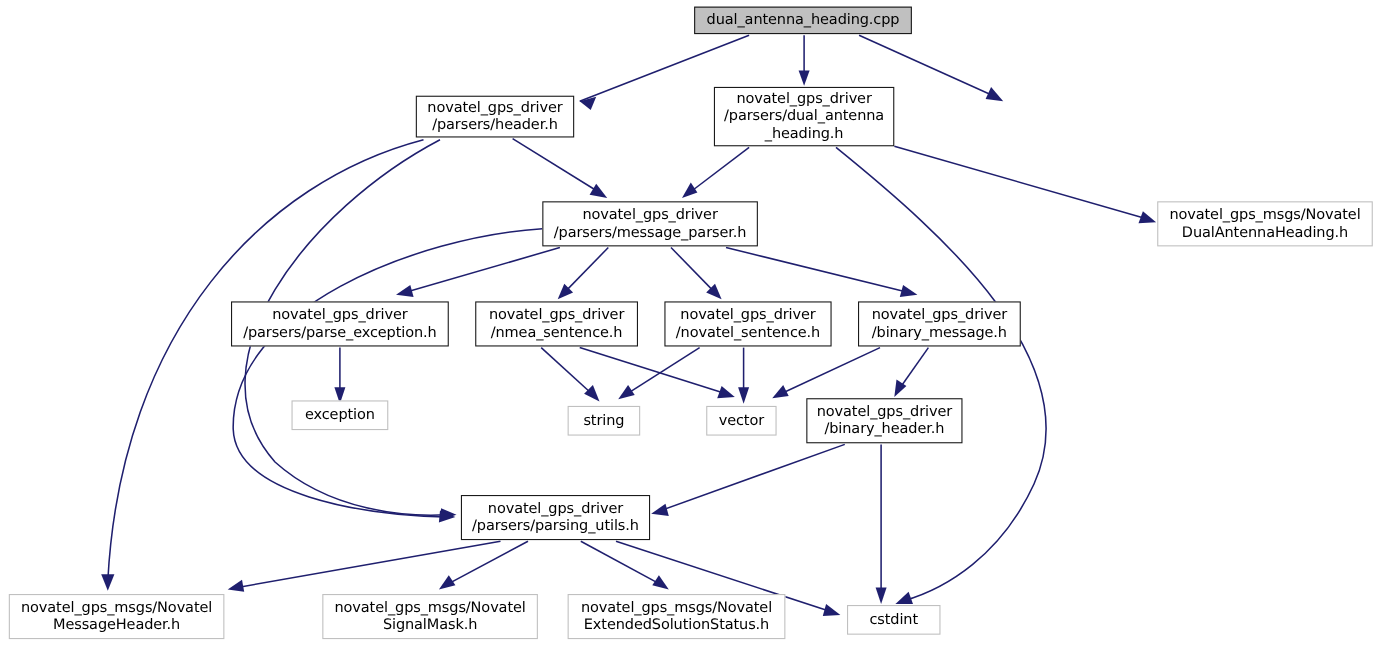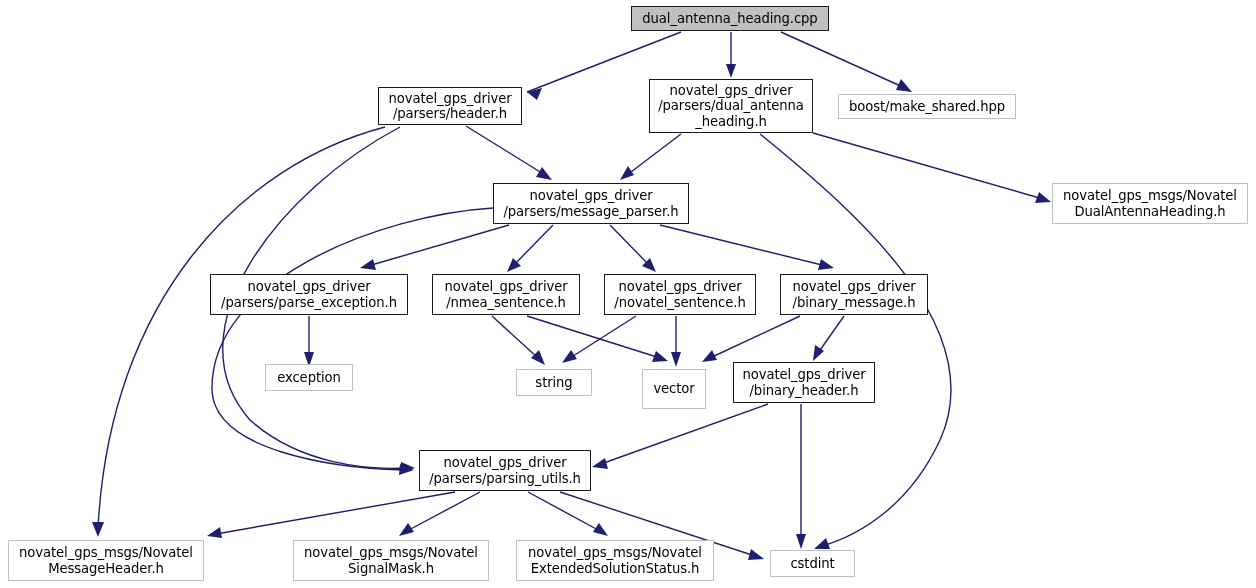--- a/index.html
+++ b/index.html
@@ -147,21 +147,20 @@
 
   <div class="node root" style="left:631px; top:6px; width:198px; height:25px;">dual_antenna_heading.cpp</div>
 
   <div class="node strong" style="left:378px; top:87px; width:144px; height:38px;">novatel_gps_driver
 /parsers/header.h</div>
 
   <div class="node strong" style="left:649px; top:79px; width:164px; height:54px;">novatel_gps_driver
 /parsers/dual_antenna
 _heading.h</div>
 
-  <div class="node" style="left:838px; top:94px; width:178px; height:25px;">boost/make_shared.hpp</div>
 
   <div class="node strong" style="left:493px; top:183px; width:196px; height:41px;">novatel_gps_driver
 /parsers/message_parser.h</div>
 
   <div class="node" style="left:1052px; top:183px; width:196px; height:41px;">novatel_gps_msgs/Novatel
 DualAntennaHeading.h</div>
 
   <div class="node strong" style="left:210px; top:274px; width:198px; height:41px;">novatel_gps_driver
 /parsers/parse_exception.h</div>
 
@@ -169,23 +168,23 @@
 /nmea_sentence.h</div>
 
   <div class="node strong" style="left:604px; top:274px; width:152px; height:41px;">novatel_gps_driver
 /novatel_sentence.h</div>
 
   <div class="node strong" style="left:780px; top:274px; width:148px; height:41px;">novatel_gps_driver
 /binary_message.h</div>
 
   <div class="node" style="left:265px; top:364px; width:88px; height:27px;">exception</div>
 
-  <div class="node" style="left:516px; top:369px; width:76px; height:27px;">string</div>
-
-  <div class="node" style="left:642px; top:369px; width:64px; height:40px;">vector</div>
+  <div class="node" style="left:516px; top:369px; width:66px; height:27px;">string</div>
+
+  <div class="node" style="left:642px; top:369px; width:64px; height:27px;">vector</div>
 
   <div class="node strong" style="left:733px; top:362px; width:142px; height:41px;">novatel_gps_driver
 /binary_header.h</div>
 
   <div class="node strong" style="left:419px; top:450px; width:172px; height:41px;">novatel_gps_driver
 /parsers/parsing_utils.h</div>
 
   <div class="node" style="left:8px; top:540px; width:196px; height:41px;">novatel_gps_msgs/Novatel
 MessageHeader.h</div>
 

